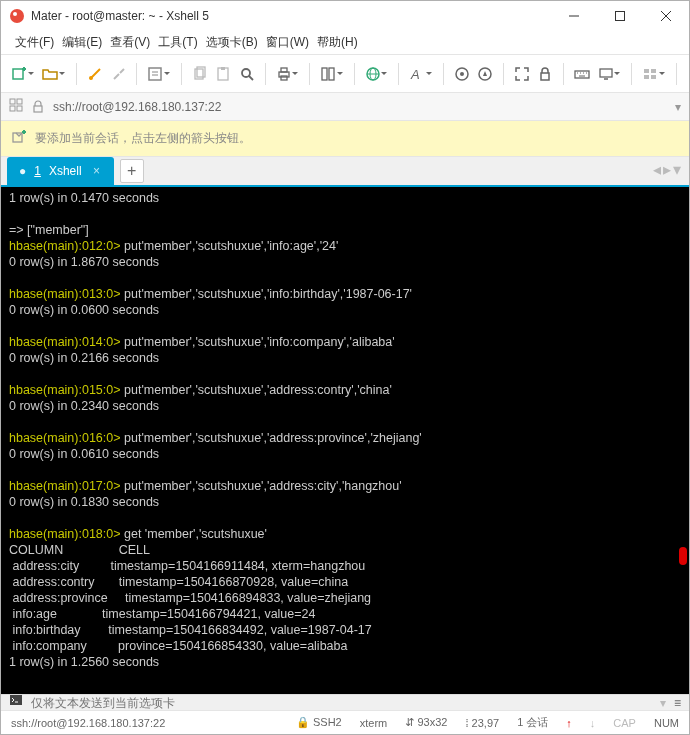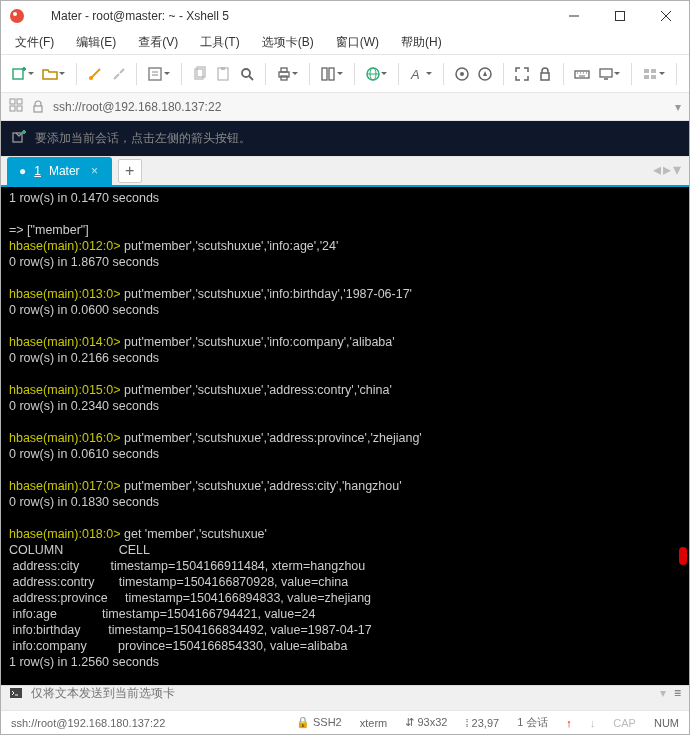--- a/index.html
+++ b/index.html
@@ -1,45 +1,45 @@
 <!DOCTYPE html>
 <html><head>
 <meta charset="utf-8">
 <style>
 * { margin:0; padding:0; box-sizing:border-box; font-family:"Microsoft YaHei","Segoe UI",Tahoma,sans-serif; }
 body { width:690px; height:735px; background:#fff; overflow:hidden; position:relative; }
 .window { width:690px; height:735px; border:1px solid #b0b0b0; display:flex; flex-direction:column; background:#fff; }
 .titlebar { height:30px; display:flex; align-items:center; padding:0 0 0 8px; font-size:12px; color:#333; }
 .titlebar .icon { width:16px; height:16px; margin-right:6px; display:inline-flex; align-items:center; justify-content:center; }
-.titlebar .title { flex:1;margin-left:20px; }
+.titlebar .title { flex:1; }
 .winbtns { display:flex; height:100%; }
 .winbtn { width:46px; height:100%; display:flex; align-items:center; justify-content:center; color:#333; }
 .winbtn svg { width:10px; height:10px; }
-.menubar { height:24px; display:flex; align-items:center; padding:0 10px; gap:14px; font-size:12px; color:#333; border-bottom:1px solid #e5e5e5; }
+.menubar { height:24px; display:flex; align-items:center; padding:0 10px; font-size:12px; color:#333; border-bottom:1px solid #e5e5e5; }
 .menubar span { padding:2px 4px; }
 .toolbar { height:38px; display:flex; align-items:center; padding:0 8px; gap:4px; border-bottom:1px solid #e5e5e5; }
 .tbtn { width:22px; height:22px; display:inline-flex; align-items:center; justify-content:center; color:#555; position:relative; }
 .tbtn.drop::after { content:""; position:absolute; right:-5px; top:9px; border:3px solid transparent; border-top-color:#666; }
 .tbtn.drop { margin-right:8px; }
 .tsep { width:1px; height:22px; background:#ddd; margin:0 4px; }
 .tbtn svg { width:16px; height:16px; }
 .addrbar { height:28px; display:flex; align-items:center; padding:0 8px; gap:8px; background:#f7f7f7; border-bottom:1px solid #e5e5e5; font-size:12px; color:#666; }
 .lockicon { width:14px; height:14px; }
 .addrbar input { flex:1; border:none; background:transparent; font-size:12px; color:#666; outline:none; }
-.tipbar { height:36px; display:flex; align-items:center; padding:0 10px; gap:8px; background:#0f172a; border-bottom:1px solid #e5e5e5; font-size:12px; color:#888; }
+.tipbar { height:36px; display:flex; align-items:center; padding:0 10px; gap:8px; background:#fef9c3; border-bottom:1px solid #e5e5e5; font-size:12px; color:#888; }
 .tabbar { height:30px; display:flex; align-items:flex-end; background:#f0f0f0; border-bottom:2px solid #00a0d2; padding-left:6px; position:relative; }
 .tab { height:28px; display:flex; align-items:center; padding:0 10px 0 12px; font-size:12px; background:#00a0d2; color:#fff; border-radius:3px 3px 0 0; gap:8px; }
 .tab .dot { color:#fff; opacity:.9; }
 .tabclose { width:14px; height:14px; display:inline-flex; align-items:center; justify-content:center; color:#b8e6f5; }
 .addtab { width:24px; height:24px; margin-left:6px; margin-bottom:2px; border:1px solid #ccc; background:#fff; display:flex; align-items:center; justify-content:center; color:#666; border-radius:2px; }
 .tabnav { position:absolute; right:8px; bottom:6px; display:flex; gap:2px; color:#bbb; }
 .terminal { flex:1; background:#000; color:#ccc; font-family:Consolas,"Courier New",monospace; font-size:12.5px; line-height:15px; padding:4px 8px; white-space:pre; overflow:hidden; position:relative; }
 .terminal .yel { color:#c8c800;margin-top:27px; }
 .scrollind { position:absolute; right:2px; top:360px; width:8px; height:18px; background:#d00; border-radius:4px; }
-.cmdbar { height:25px; display:flex; align-items:flex-start; padding:0 8px; gap:8px; background:#f0f0f0; border-top:1px solid #ddd; font-size:12px; color:#999; }
+.cmdbar { height:16px; display:flex; align-items:flex-end; padding:0 8px; gap:8px; background:#f0f0f0; border-top:1px solid #ddd; font-size:12px; color:#999; }
 .cmdbar input { flex:1; border:none; background:transparent; font-size:12px; color:#999; outline:none; }
 .statusbar { height:24px; display:flex; align-items:center; padding:0 10px; gap:18px; font-size:11px; color:#666; border-top:1px solid #e5e5e5; }
 .statusbar .sp { flex:1; }
 .statusbar .arrow-up { color:#d00; }
 .statusbar .arrow-dn { color:#bbb; }
 .muted { color:#bbb; }
 </style>
 </head>
 <body>
 
@@ -241,21 +241,21 @@
           <line x1="11" y1="3" x2="15" y2="3" stroke="#3a7" stroke-width="2"></line>
           <line x1="13" y1="1" x2="13" y2="5" stroke="#3a7" stroke-width="2"></line>
         </svg></span>
     <span>要添加当前会话，点击左侧的箭头按钮。</span>
   </div>
 
   <div class="tabbar">
     <div class="tab">
       <span class="dot">●</span>
       <span style="text-decoration:underline;">1</span>
-      <span>Mater</span>
+      <span>Xshell</span>
       <span class="tabclose">×</span>
     </div>
     <div class="addtab">+</div>
     <div class="tabnav">
       <span>◂</span>
       <span>▸</span>
       <span>▾</span>
     </div>
   </div>
 

